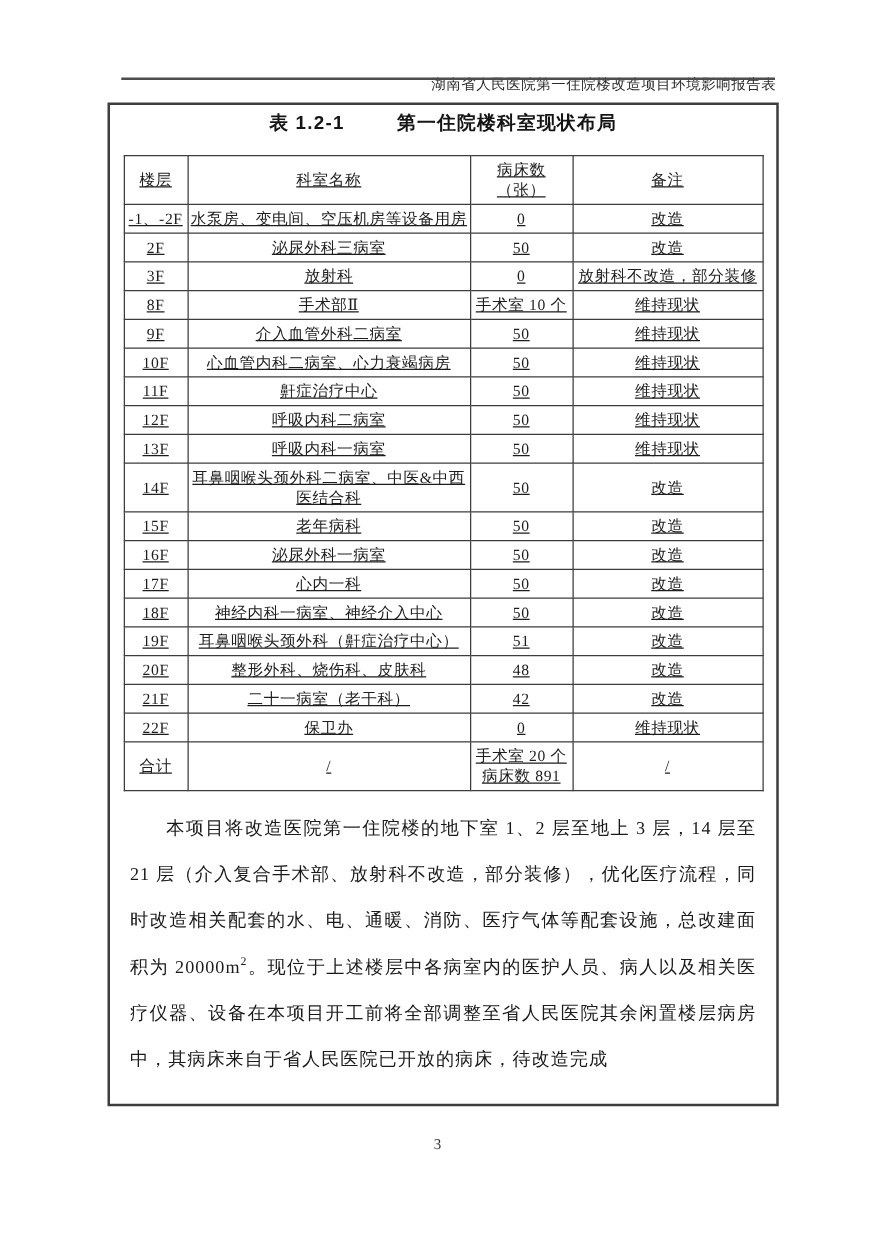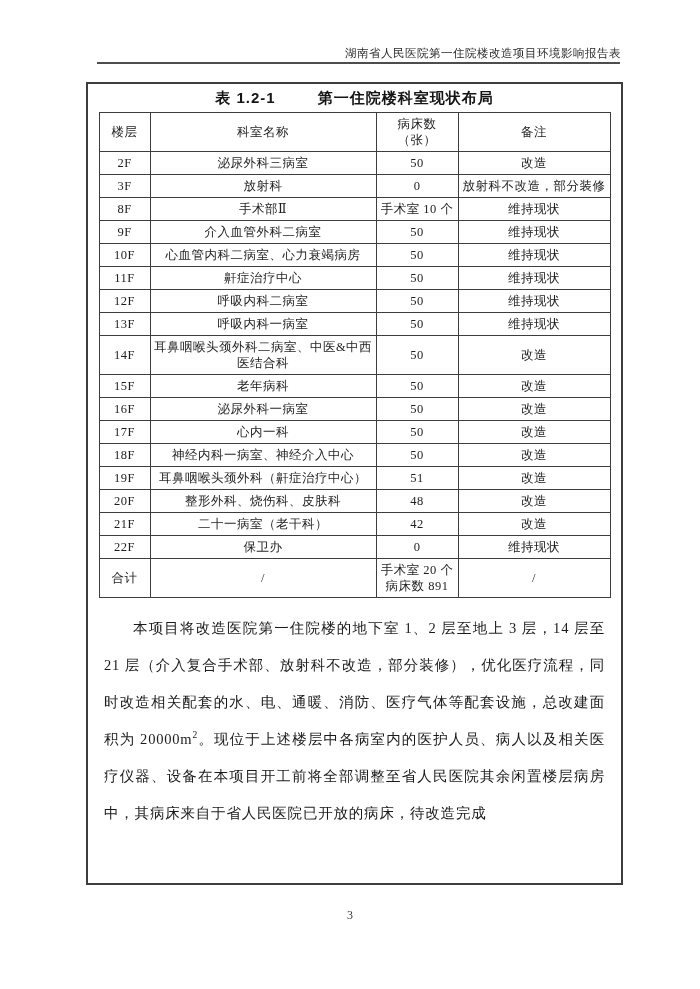--- a/index.html
+++ b/index.html
@@ -5,21 +5,21 @@
   * { margin:0; padding:0; box-sizing:border-box; }
   html,body { width:700px; height:989px; background:#ffffff; }
   body {
     position:relative;
     font-family:"Liberation Serif","DejaVu Serif",serif;
     color:#1d1d1d;
     -webkit-font-smoothing:antialiased;
   }
   .doc-header {
     position:absolute;
-    top:46px; right:79px;
+    top:60px; right:79px;
     font-size:11.5px;
     letter-spacing:0.5px;
     color:#2a2a2a;
     white-space:nowrap;
   }
   .header-rule {
     position:absolute;
     top:62px; left:97px; right:80px;
     height:2px;
     background:#4d4d4d;
@@ -36,24 +36,25 @@
     margin-top:5px;
     text-align:center;
     font-family:"Liberation Sans","DejaVu Sans",sans-serif;
     font-weight:bold;
     font-size:15px;
     color:#151515;
     letter-spacing:1px;
   }
   .table-title .title-no { margin-right:42px; }
   table.dept-table {
-    margin:4px auto 0 auto;
+    margin:16px auto 0 auto;
     width:511px;
     border-collapse:collapse;
     table-layout:fixed;
+    text-decoration:underline;
   }
   .dept-table th, .dept-table td {
     border:1px solid #3d3d3d;
     font-size:12.5px;
     font-weight:normal;
     line-height:16px;
     padding:3px 2px;
     text-align:center;
     vertical-align:middle;
     color:#1d1d1d;
@@ -107,20 +108,26 @@
     <thead>
       <tr id="table-head-row">
           <th>楼层</th>
           <th>科室名称</th>
           <th>病床数（张）</th>
           <th>备注</th>
         </tr>
     </thead>
     <tbody id="table-body">
         <tr>
+          <td>-1、-2F</td>
+          <td>水泵房、变电间、空压机房等设备用房</td>
+          <td>0</td>
+          <td>改造</td>
+        </tr>
+        <tr>
           <td>2F</td>
           <td>泌尿外科三病室</td>
           <td>50</td>
           <td>改造</td>
         </tr>
         <tr>
           <td>3F</td>
           <td>放射科</td>
           <td>0</td>
           <td>放射科不改造，部分装修</td>

